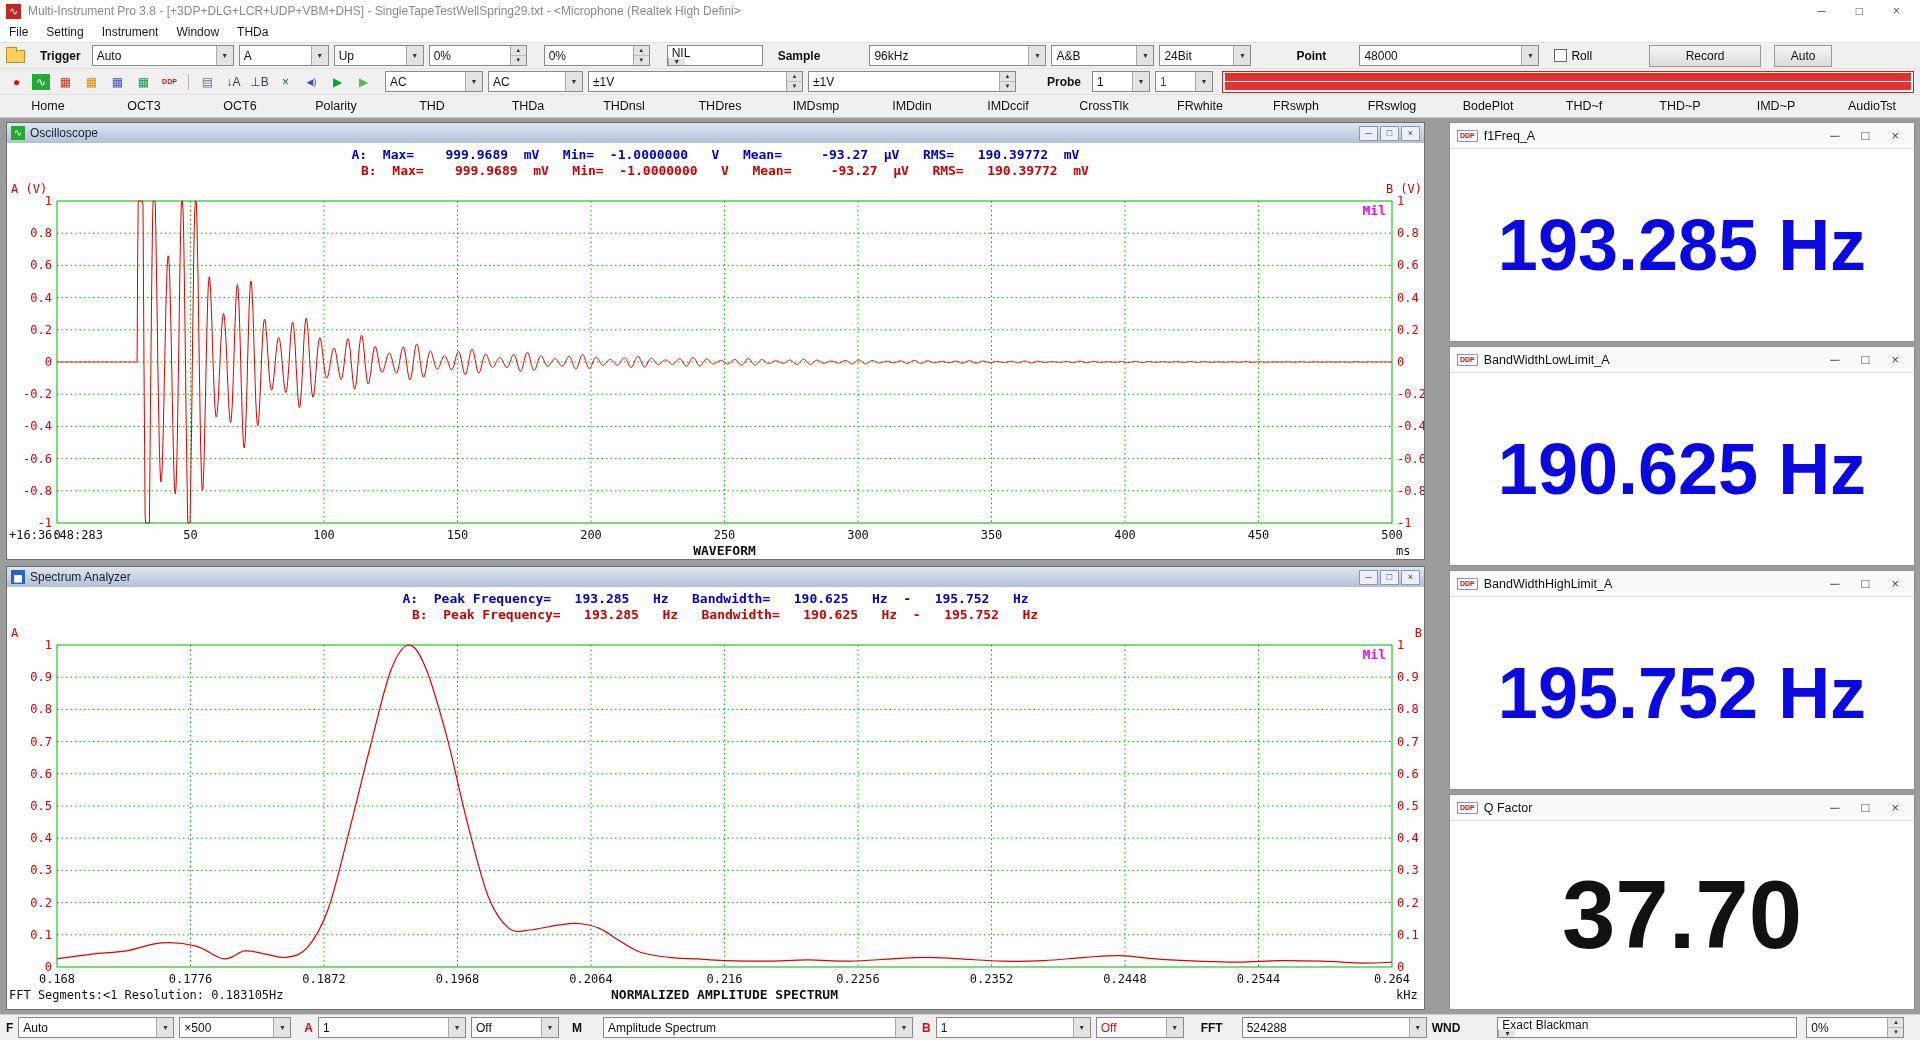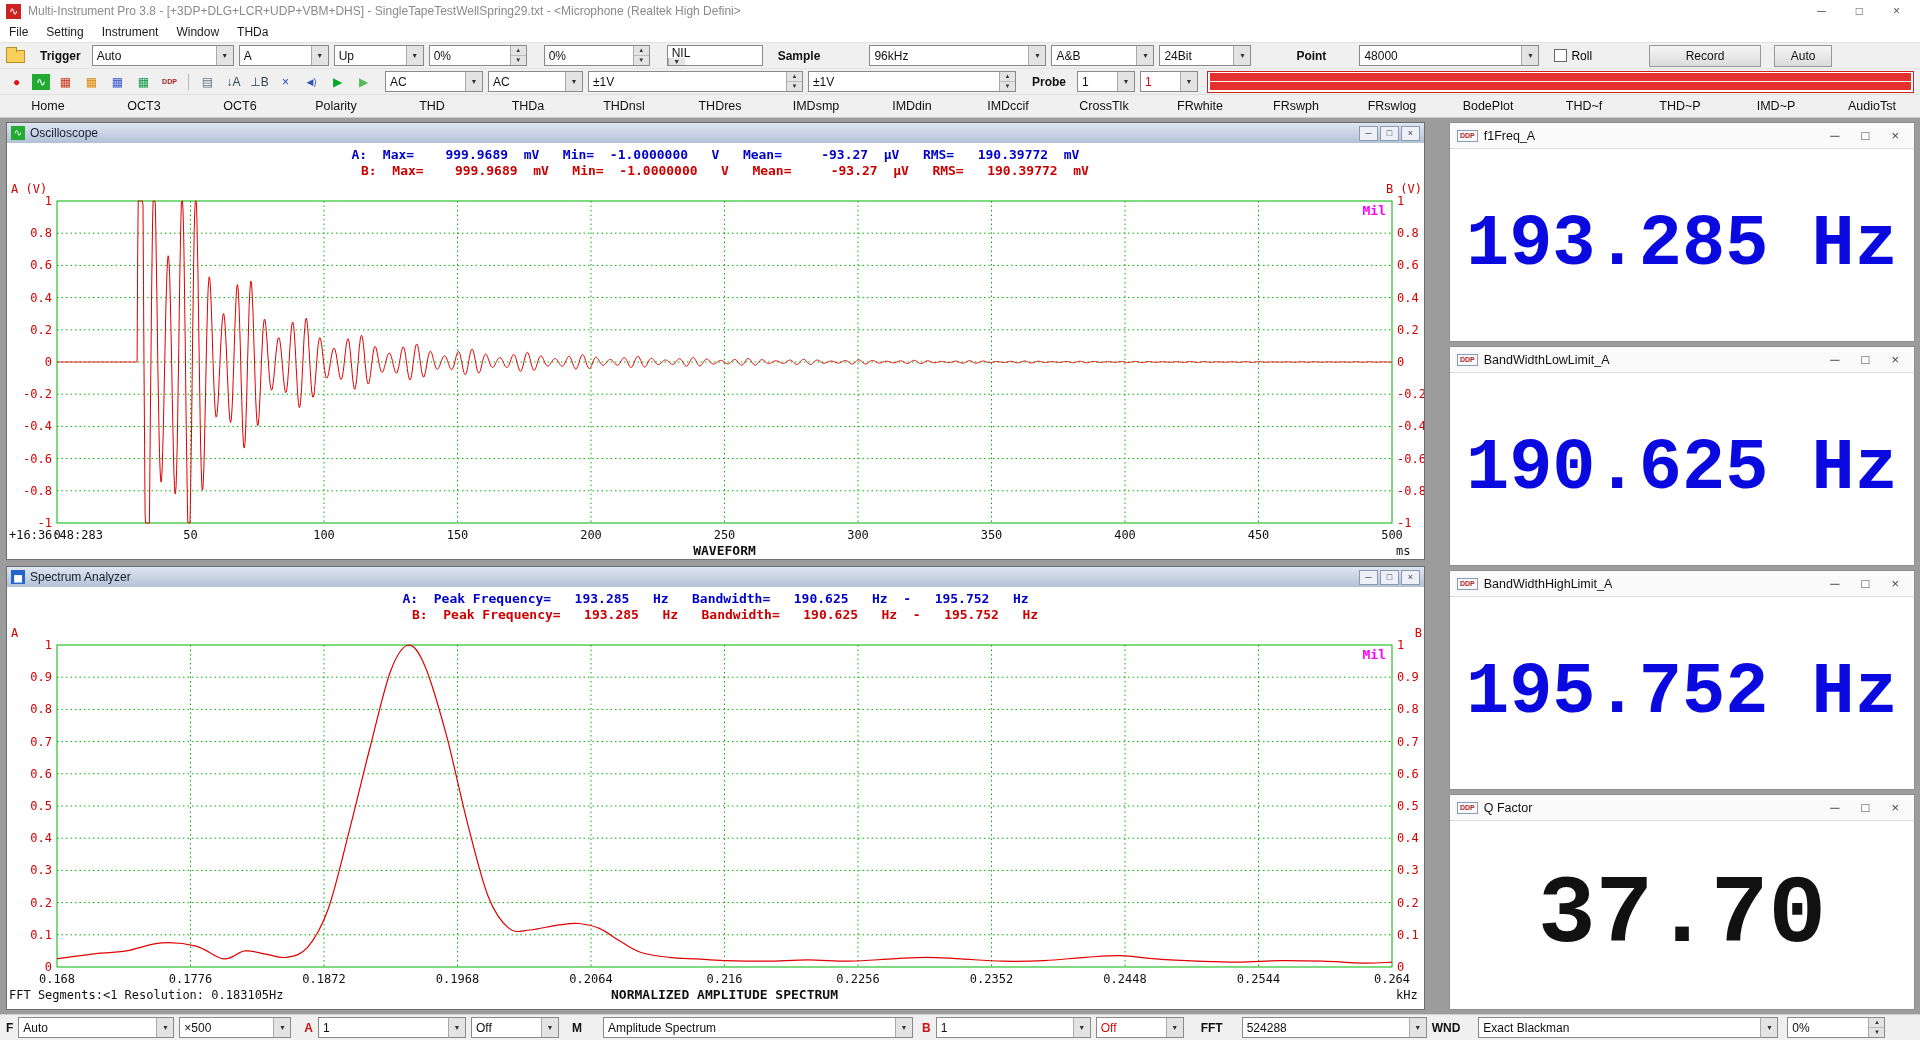--- a/index.html
+++ b/index.html
@@ -70,21 +70,21 @@
   .panel svg{position:absolute;left:0;display:block;}
 
   
   .ddp{position:absolute;background:#fff;border:1px solid #8f8f8f;overflow:hidden;}
   .ddp-tb{height:26px;display:flex;align-items:center;gap:6px;background:#fafafa;
     border-bottom:1px solid #dcdcdc;font-size:12.5px;color:#111;padding:0 7px;}
   .ddp-icon{font-size:7px;font-weight:bold;color:#b22222;border:1px solid #8899bb;
     padding:1px 2px;line-height:8px;flex:0 0 auto;}
   .ddp-btns{margin-left:auto;display:flex;gap:22px;padding-right:8px;color:#444;font-size:13px;}
   .ddp-val{position:absolute;left:0;right:0;top:26px;bottom:0;display:flex;
-    align-items:center;justify-content:center;font-family:Liberation Mono, monospace;
+    align-items:center;justify-content:center;font-family:Liberation Sans, sans-serif;
     font-weight:bold;white-space:nowrap;text-align:center;}
 
   
   .bottombar{position:absolute;left:0;top:1014px;width:1920px;height:26px;border-top:1px solid #cfcfcf;}
 </style>
 </head>
 <body>
 
 <div id="app">
 
@@ -194,21 +194,21 @@
           <span class="spin-dn">▼</span>
         </span>
       </div>
       <div class="dd" style="width: 208px;">
         <span class="dd-val">±1V</span>
         <span class="spin-arrows">
           <span class="spin-up">▲</span>
           <span class="spin-dn">▼</span>
         </span>
       </div>
-      <span class="tb-label bold" style="margin-left: 11px;">Probe</span>
+      <span class="tb-label bold" style="margin-left: 26px;">Probe</span>
       <div class="dd" style="width: 58px; margin-left: 6px;">
         <span class="dd-val">1</span>
         <span class="dd-arrow">▼</span>
       </div>
       <div class="dd" style="width: 58px;">
         <span class="dd-val" style="color: rgb(204, 17, 17);">1</span>
         <span class="dd-arrow">▼</span>
       </div>
       <div class="level-meter">
         <div class="meter-row">
@@ -476,21 +476,21 @@
       <div class="dd" style="width: 88px;">
         <span class="dd-val" style="color: rgb(204, 17, 17);">Off</span>
         <span class="dd-arrow">▼</span>
       </div>
       <span class="tb-label bold" style="margin-left: 12px;">FFT</span>
       <div class="dd" style="width: 185px; margin-left: 14px;">
         <span class="dd-val">524288</span>
         <span class="dd-arrow">▼</span>
       </div>
       <span class="tb-label bold" style="margin-left: 0;">WND</span>
-      <div class="dd" style="width: 300px; margin-left: 13px;">
+      <div class="dd" style="width: 300px; margin-left: 32px; flex-direction: column;">
         <span class="dd-val">Exact Blackman</span>
         <span class="dd-arrow">▼</span>
       </div>
       <div class="dd" style="width: 98px; margin-left: 4px;">
         <span class="dd-val">0%</span>
         <span class="spin-arrows">
           <span class="spin-up">▲</span>
           <span class="spin-dn">▼</span>
         </span>
       </div>

